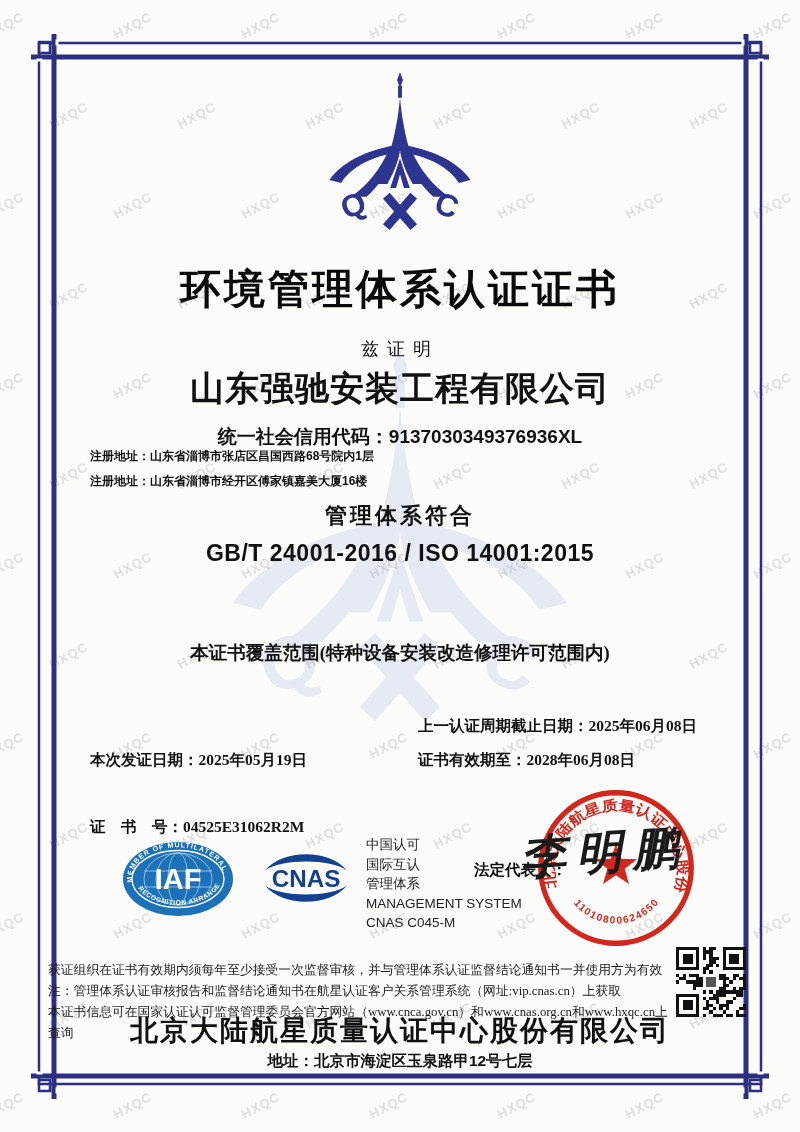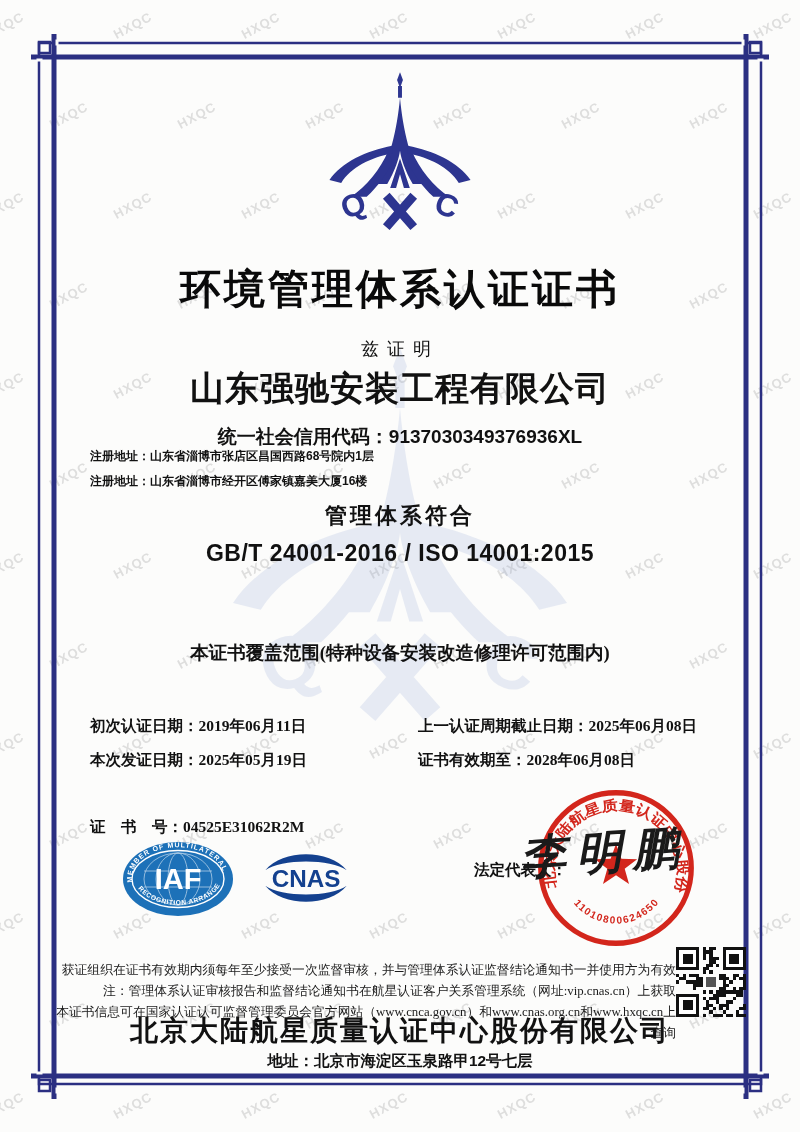--- a/index.html
+++ b/index.html
@@ -31,21 +31,21 @@
   .drow{font-family:"Liberation Serif",serif;font-size:15.5px;font-weight:600;}
   .dl{left:90px;} .dr{left:418px;}
   .r1{top:716px;} .r2{top:750px;} .r3{top:817px;}
   .iaf{left:122px;top:840px;width:112px;height:78px;}
   .cnas{left:258px;top:846px;width:96px;height:64px;color:var(--cnas-blue);}
   .acc-lines{left:366px;top:835px;font-size:13.5px;line-height:19.5px;color:#222;}
   .legal-label{left:474px;top:860px;font-family:"Liberation Serif",serif;font-size:15.5px;font-weight:bold;z-index:6;}
   .signature{left:520px;top:822px;font-family:"Liberation Serif",serif;font-style:italic;font-weight:bold;
              font-size:46px;letter-spacing:10px;color:#1a1a1a;transform:rotate(-4deg);z-index:6;}
   .seal{left:534px;top:786px;width:164px;height:164px;color:var(--seal-red);z-index:5;}
-  .notes{left:48px;top:960px;width:628px;text-align:right;font-family:"Liberation Serif",serif;
+  .notes{left:48px;top:960px;width:628px;text-align:left;font-family:"Liberation Serif",serif;
          font-size:12.8px;line-height:21px;color:#1c1c1c;}
   .qr{left:676px;top:947px;width:70px;height:70px;}
   .issuer{top:1012px;font-size:28px;font-weight:bold;letter-spacing:2px;}
   .issuer-addr{top:1051px;font-size:15.5px;font-weight:bold;}
   svg{display:block;}
 </style>
 </head>
 <body>
 
 <div class="page" style="--border: #2b2f82; --logo: #2d3590; --seal-red: #d3261c; --iaf-blue: #1d71b8; --cnas-blue: #14418f;">
@@ -195,23 +195,20 @@
       <span>注册地址：</span><span>山东省淄博市张店区昌国西路68号院内1层</span>
     </div>
     <div class="abs addr addr2">
       <span>注册地址：</span><span>山东省淄博市经开区傅家镇嘉美大厦16楼</span>
     </div>
 
     <div class="abs center conform">管理体系符合</div>
     <div class="abs center std-code">GB/T 24001-2016 / ISO 14001:2015</div>
     <div class="abs center scope">本证书覆盖范围(特种设备安装改造修理许可范围内)</div>
 
-    <div class="abs drow dl r1">
-      <span>初次认证日期：</span><span>2019年06月11日</span>
-    </div>
     <div class="abs drow dr r1">
       <span>上一认证周期截止日期：</span><span>2025年06月08日</span>
     </div>
     <div class="abs drow dl r2">
       <span>本次发证日期：</span><span>2025年05月19日</span>
     </div>
     <div class="abs drow dr r2">
       <span>证书有效期至：</span><span>2028年06月08日</span>
     </div>
     <div class="abs drow dl r3">
@@ -240,20 +237,27 @@
         <textPath href="#iafBot" xlink:href="#iafBot" startOffset="2">RECOGNITION ARRANGEMENT</textPath>
       </text>
     </svg>
 
     <svg class="abs cnas" viewBox="0 0 96 66">
       <path d="M6,25 C24,3 72,3 90,25 C74,13 22,13 6,25 Z" fill="currentColor"></path>
       <path d="M6,41 C24,63 72,63 90,41 C74,53 22,53 6,41 Z" fill="currentColor"></path>
       <text x="48" y="42" text-anchor="middle" font-size="25" font-weight="bold" fill="currentColor">CNAS</text>
     </svg>
 
+    <div class="abs acc-lines">
+      <div>中国认可</div>
+      <div>国际互认</div>
+      <div>管理体系</div>
+      <div>MANAGEMENT SYSTEM</div>
+      <div>CNAS C045-M</div>
+    </div>
 
     <div class="abs legal-label">法定代表人：</div>
     <div class="abs signature">李明鹏</div>
 
     <svg class="abs seal" viewBox="0 0 170 170">
       <defs>
         <path id="sealRing" d="M 23,105 A 64,64 0 1 1 147,105" fill="none"></path>
         <path id="sealNum" d="M 40,120 A 56,56 0 0 0 130,120" fill="none"></path>
       </defs>
       <circle cx="85" cy="85" r="78" fill="none" stroke="currentColor" stroke-width="5.5"></circle>

